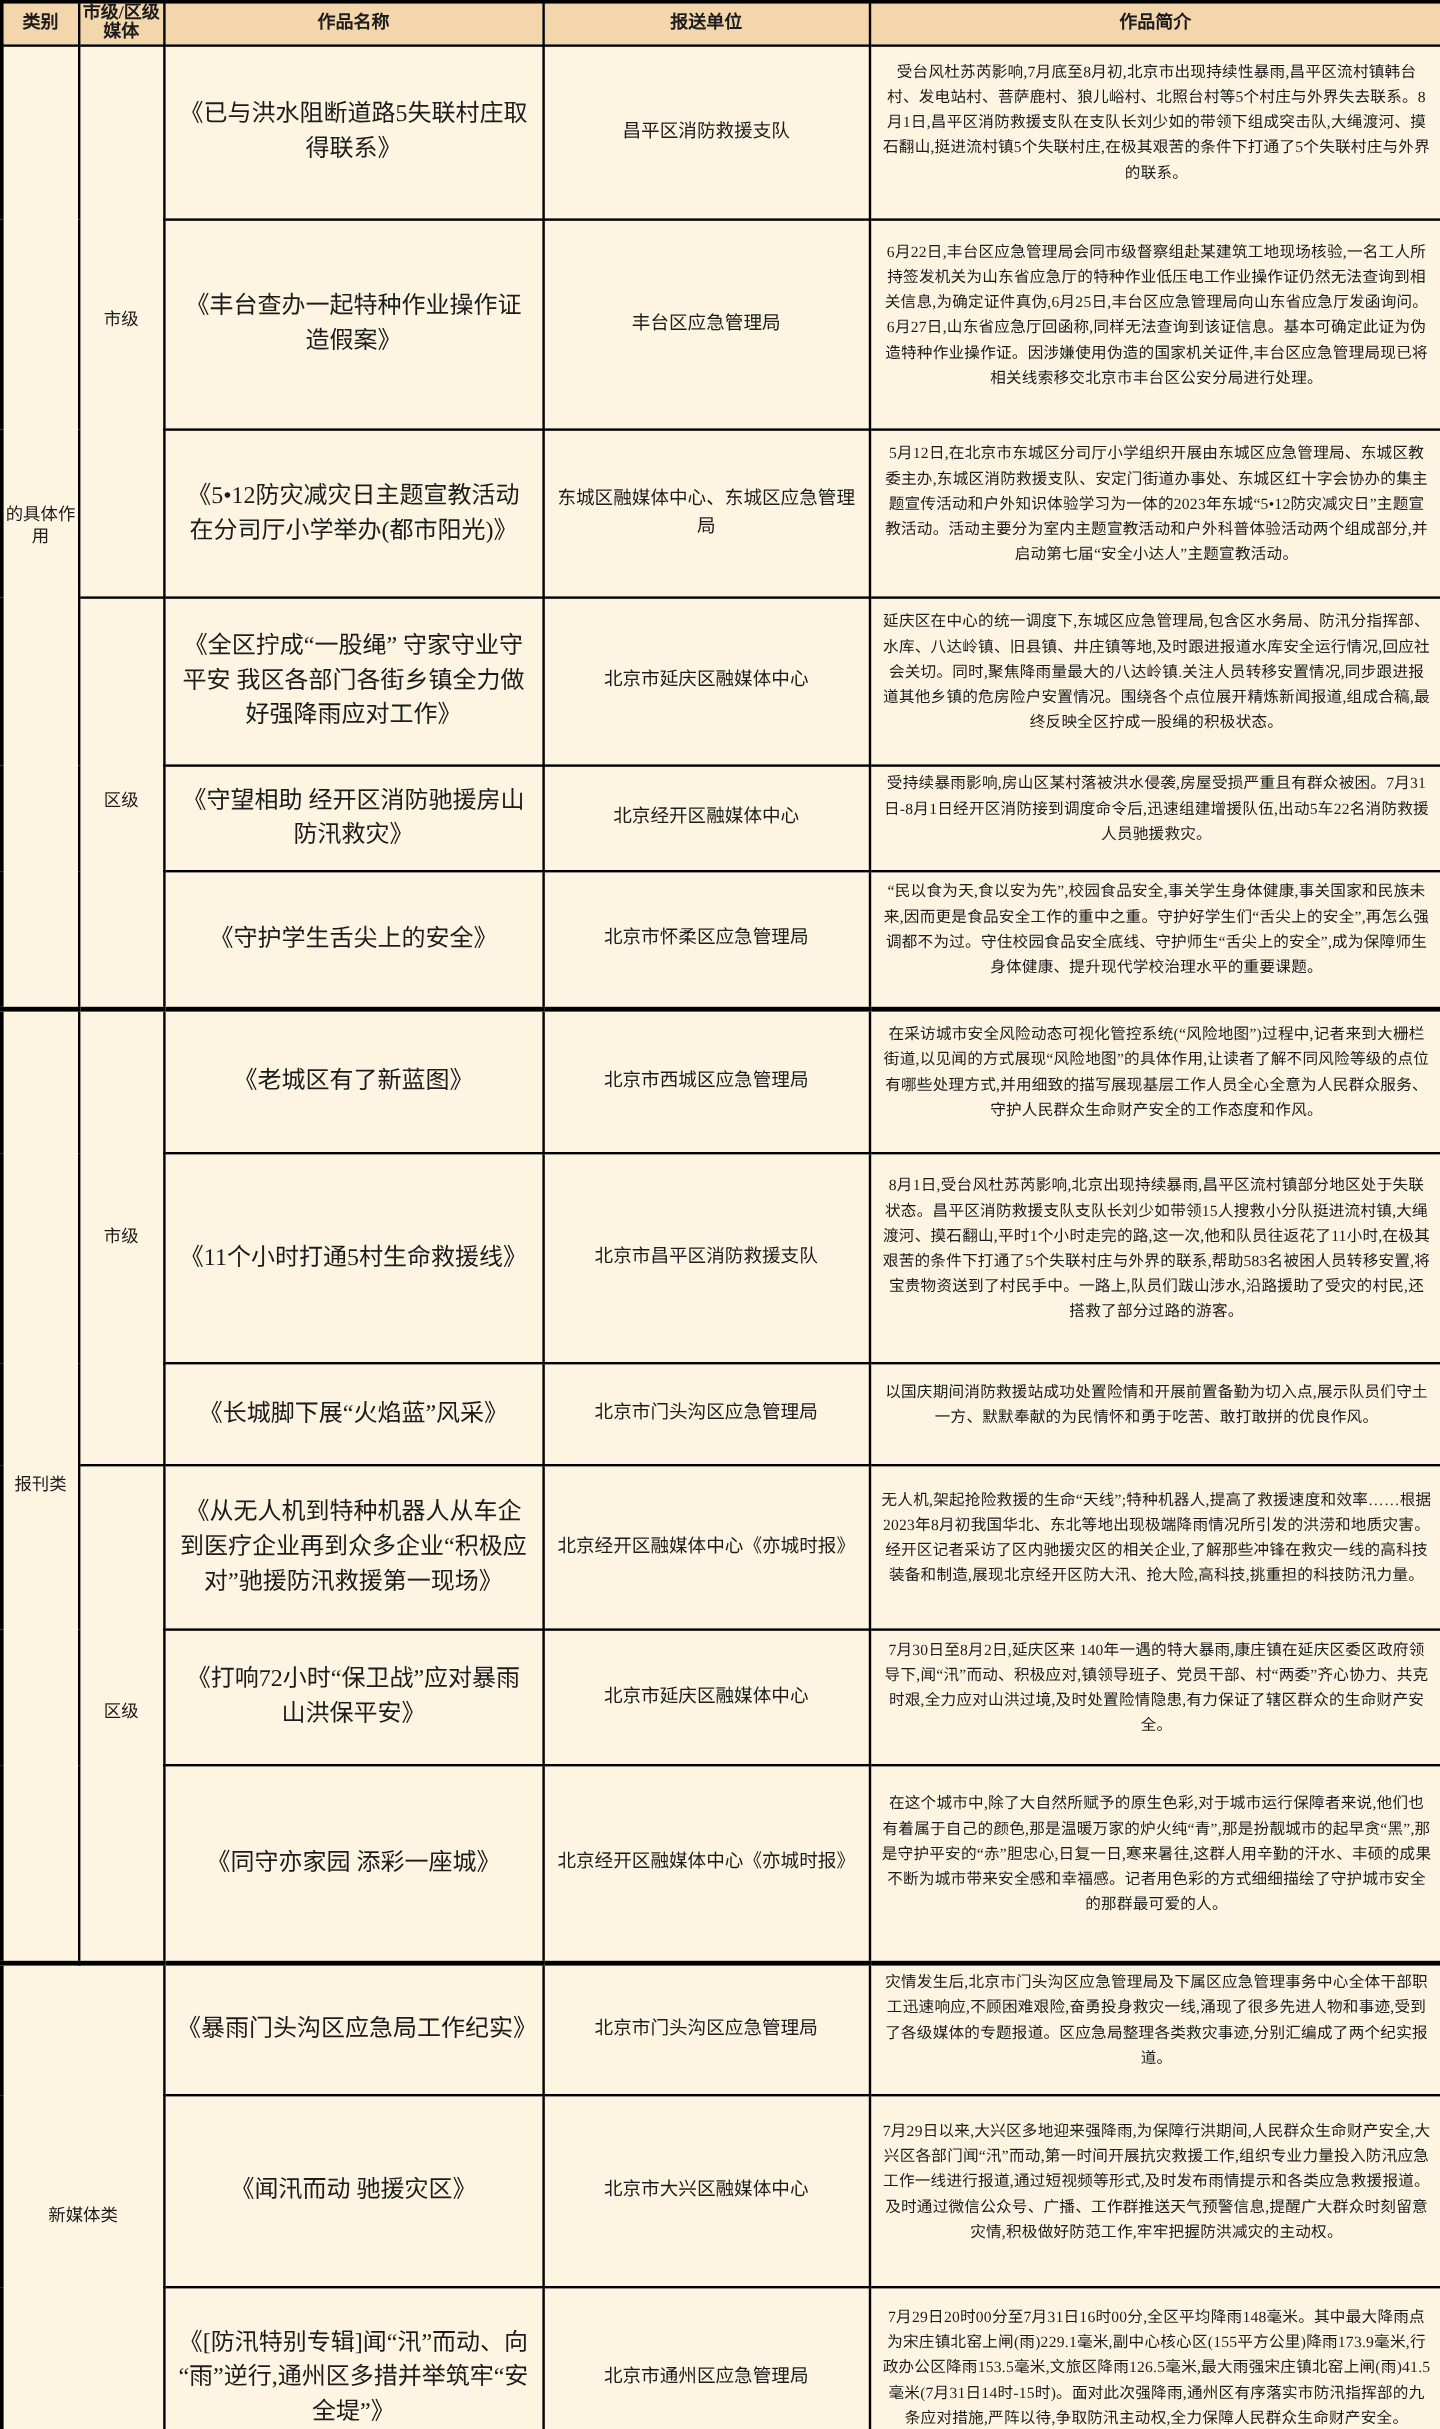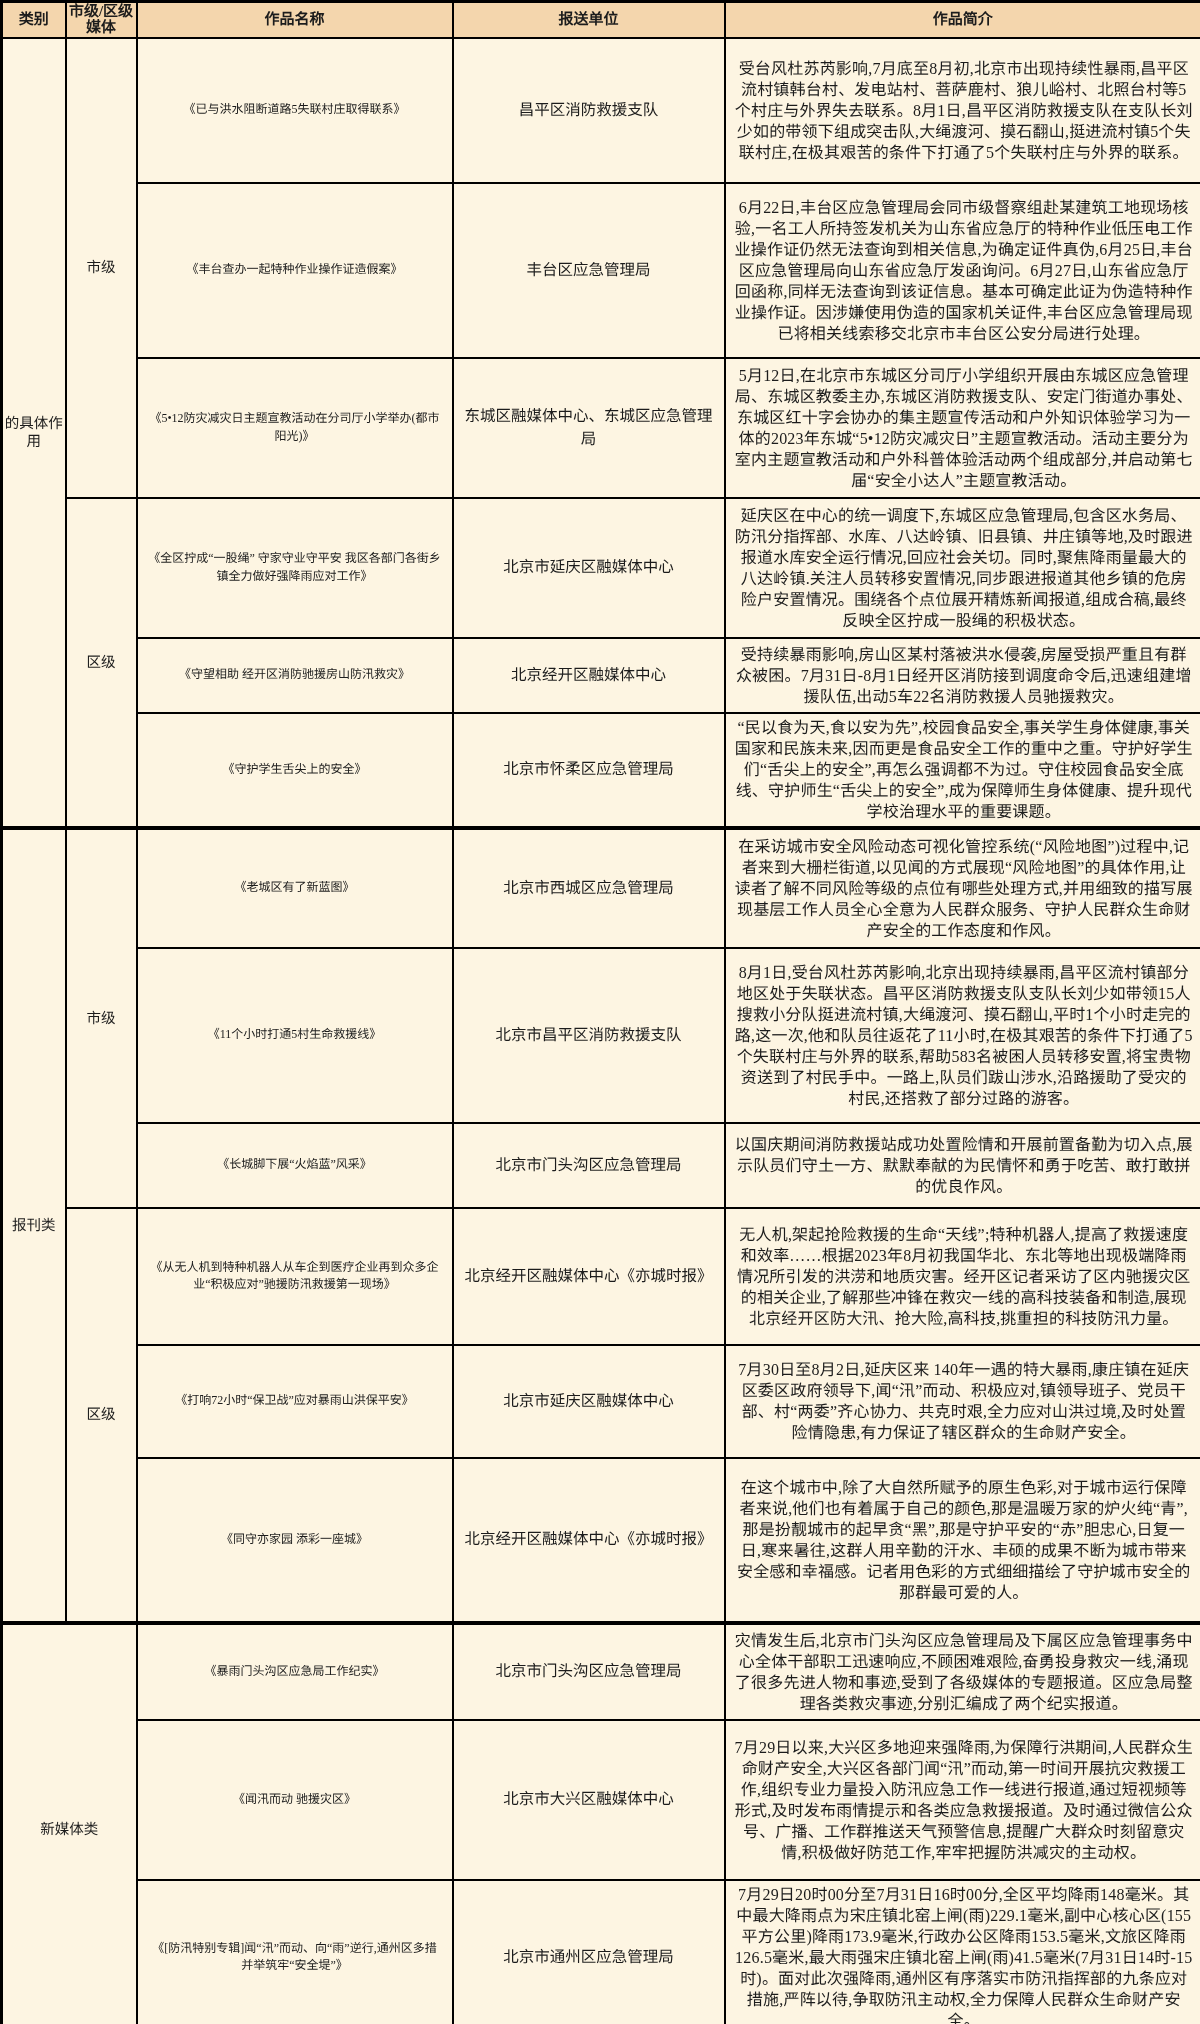--- a/index.html
+++ b/index.html
@@ -45,35 +45,35 @@
   }
   tr.section-start td{border-top-width:4px;}
   td.cat, td.level{
     text-align:center;
     font-size:14.5px;
     padding:0 1px;
     line-height:1.25;
   }
   td.title{
     text-align:center;
-    font-size:12px;
+    font-size:20px;
     line-height:1.45;
     padding:2px 10px;
   }
   td.unit{
     text-align:center;
     font-size:15.5px;
     line-height:1.45;
     padding:2px 8px;
   }
   td.summary{
     text-align:justify;
-    font-size:16px;
+    font-size:13px;
     line-height:21px;
-    padding:3px 7px 3px 9px;
+    padding:3px 7px 20px 9px;
     letter-spacing:0.2px;
   }
 </style>
 </head>
 <body>
 
 <table class="works">
   <colgroup>
     <col class="c1">
       <col class="c2">

